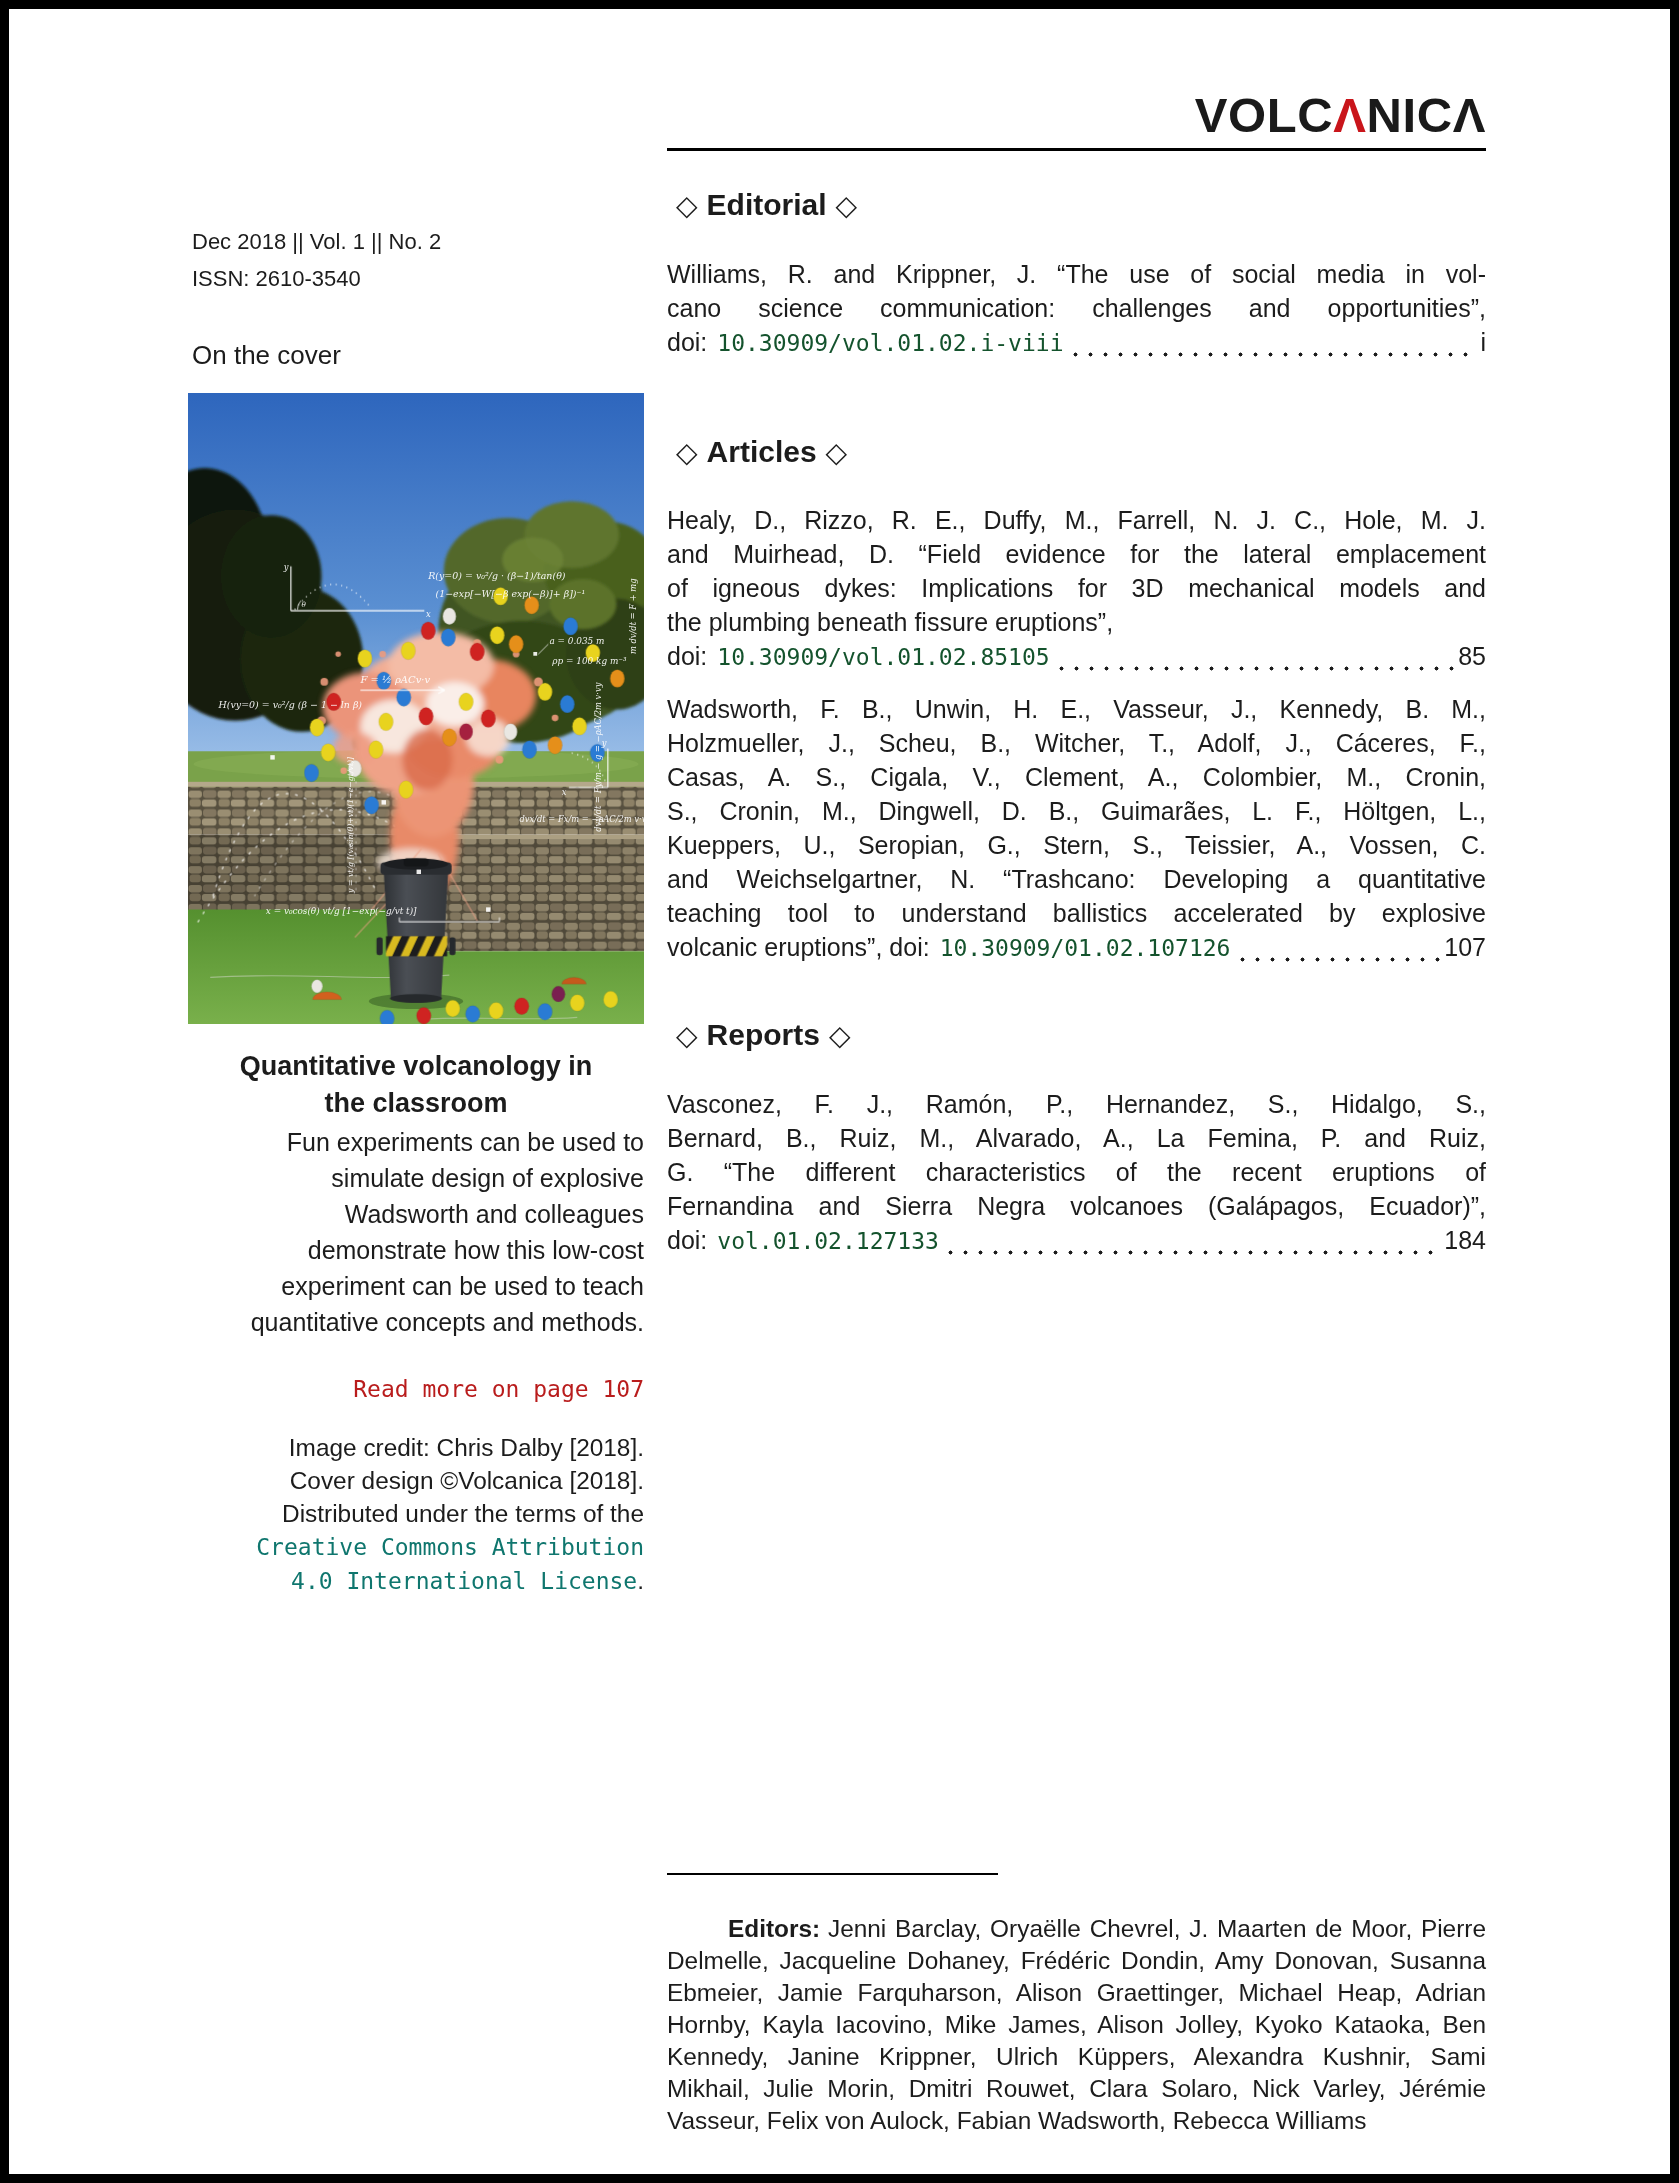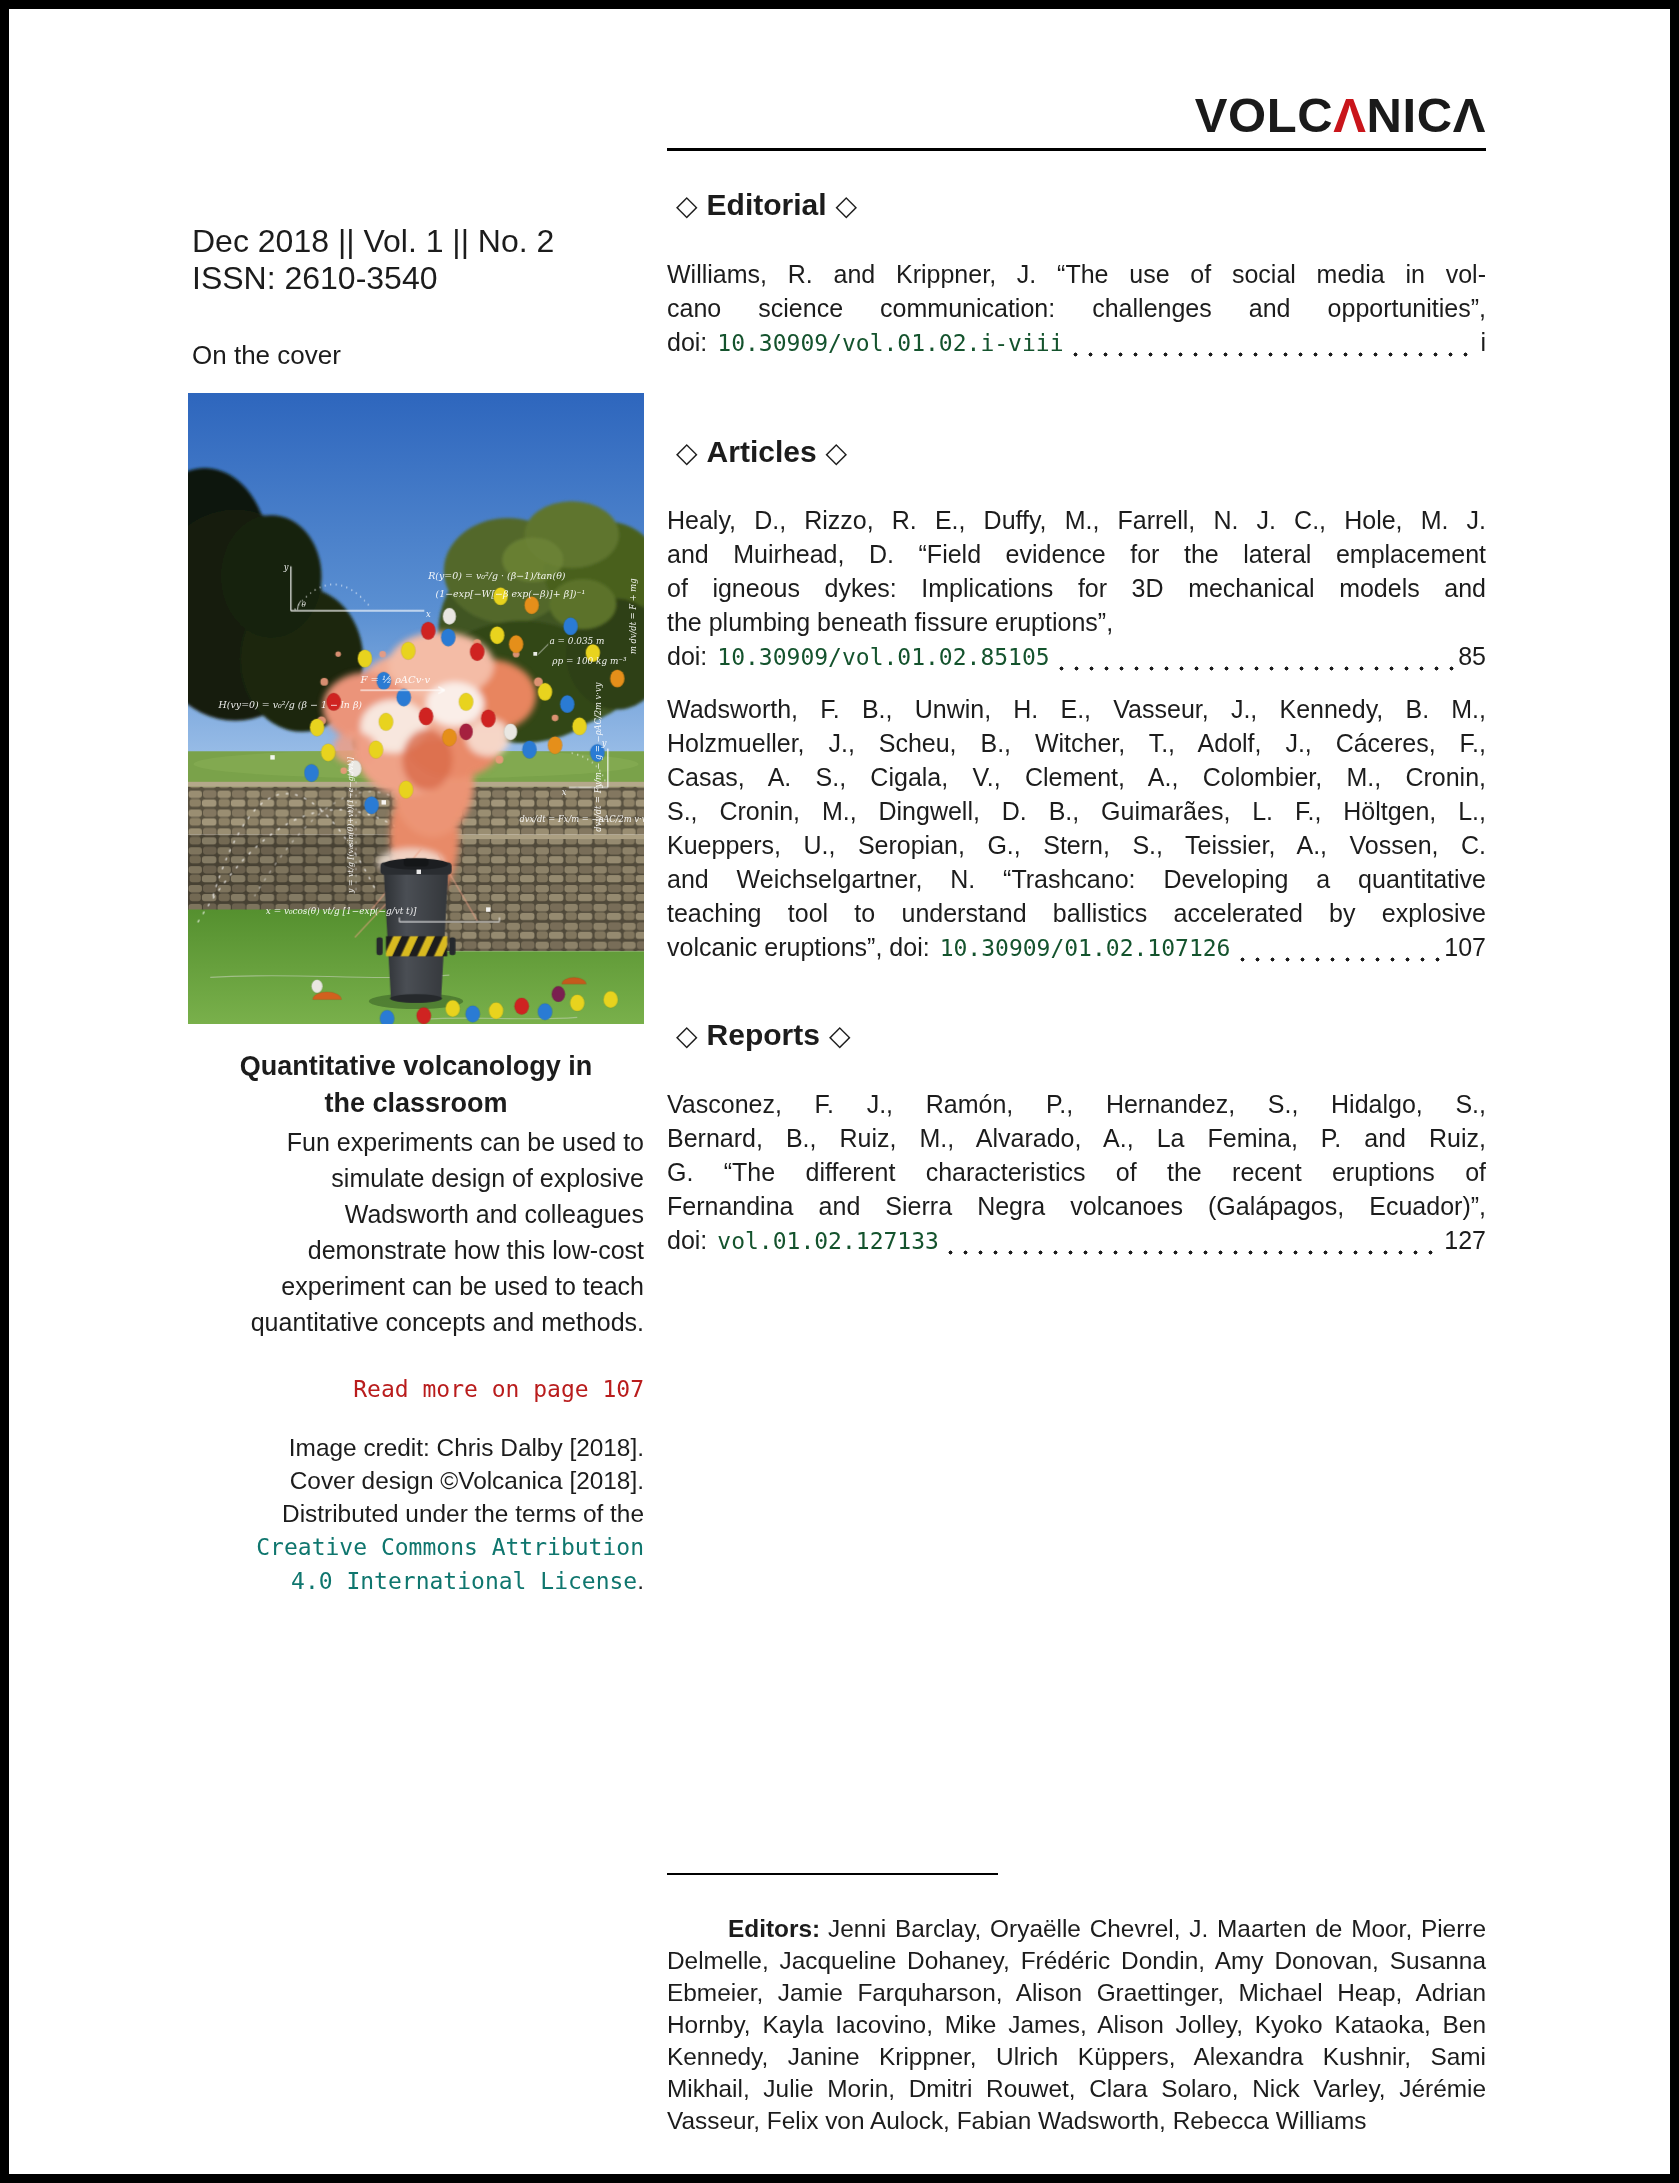--- a/index.html
+++ b/index.html
@@ -7,21 +7,21 @@
         font-family:"Liberation Sans",sans-serif;color:#1c1c1c;overflow:hidden;}
   .frame{position:absolute;inset:0;border:9px solid #000;pointer-events:none;z-index:50;}
 
   
   .logo{position:absolute;top:87px;right:193px;font-size:49px;font-weight:700;
         letter-spacing:0.6px;color:#1a1a1a;white-space:nowrap;}
   .logo .red{color:#c9151b;}
   .head-rule{position:absolute;left:667px;top:148px;width:819px;height:2.8px;background:#000;}
 
   
-  .issue{position:absolute;left:192px;top:223px;font-size:32px;line-height:37px;}
+  .issue{position:absolute;left:192px;top:223px;font-size:22px;line-height:37px;}
   .cover-label{position:absolute;left:192px;top:340px;font-size:26px;}
   .photo{position:absolute;left:188px;top:393px;width:456px;height:631px;display:block;}
   .cover-title{position:absolute;left:188px;top:1048px;width:456px;text-align:center;
                font-weight:700;font-size:27px;line-height:37px;}
   .blurb{position:absolute;left:188px;top:1124px;width:456px;text-align:right;
          font-size:25px;line-height:36px;}
   .read-more{position:absolute;left:188px;top:1376px;width:456px;text-align:right;
              font-family:"DejaVu Sans Mono",monospace;font-size:23px;color:#b91c1c;}
   .credits{position:absolute;left:188px;top:1431px;width:456px;text-align:right;
            font-size:24.4px;line-height:33px;}
@@ -359,20 +359,20 @@
   </div>
   <div class="rblock entry" style="top:1087px">
     <div class="jline">Vasconez, F. J., Ramón, P., Hernandez, S., Hidalgo, S.,</div>
     <div class="jline">Bernard, B., Ruiz, M., Alvarado, A., La Femina, P. and Ruiz,</div>
     <div class="jline">G. “The different characteristics of the recent eruptions of</div>
     <div class="jline">Fernandina and Sierra Negra volcanoes (Galápagos, Ecuador)”,</div>
     <div class="doi-line">
       <span class="pre">doi:</span>
       <span class="mono">vol.01.02.127133</span>
       <span class="leader"></span>
-      <span class="page-num">127</span>
+      <span class="page-num">184</span>
     </div>
   </div>
 
   <div class="foot-rule"></div>
   <p class="editors"><span class="b">Editors:</span><span>Jenni Barclay, Oryaëlle Chevrel, J. Maarten de Moor, Pierre Delmelle, Jacqueline Dohaney, Frédéric Dondin, Amy Donovan, Susanna Ebmeier, Jamie Farquharson, Alison Graettinger, Michael Heap, Adrian Hornby, Kayla Iacovino, Mike James, Alison Jolley, Kyoko Kataoka, Ben Kennedy, Janine Krippner, Ulrich Küppers, Alexandra Kushnir, Sami Mikhail, Julie Morin, Dmitri Rouwet, Clara Solaro, Nick Varley, Jérémie Vasseur, Felix von Aulock, Fabian Wadsworth, Rebecca Williams</span></p>
 </div>
 
 
 </body></html>

